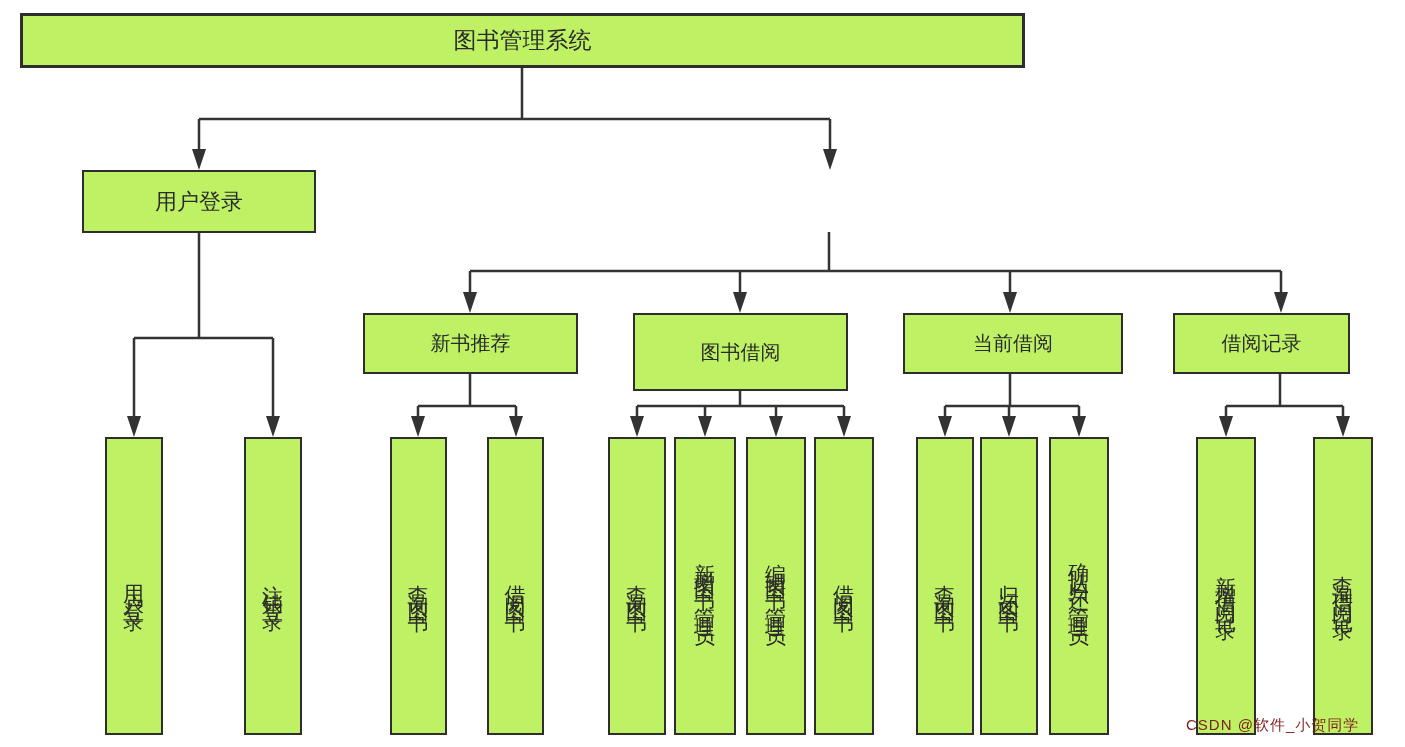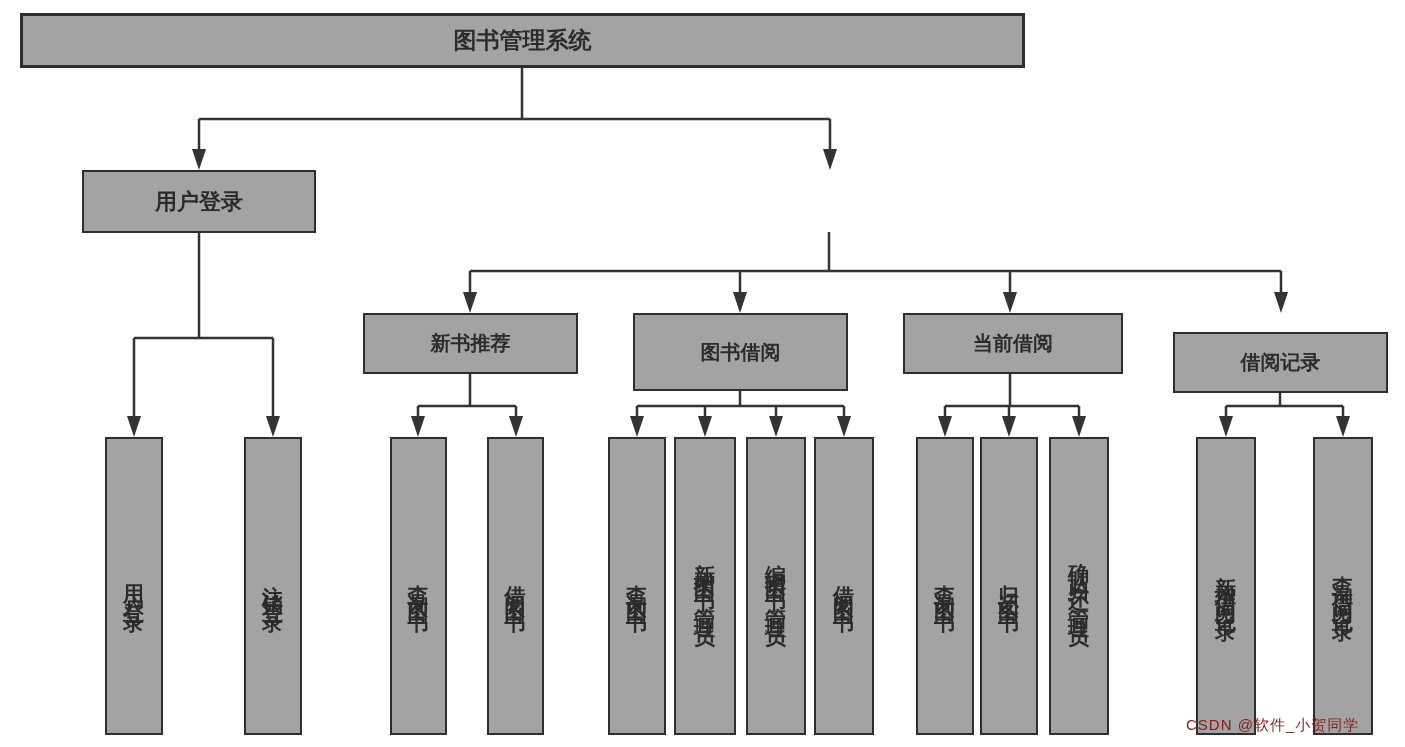--- a/index.html
+++ b/index.html
@@ -18,28 +18,27 @@
   svg.wires {
     position: absolute;
     left: 0; top: 0;
     width: 1405px;
     height: 747px;
     z-index: 1;
   }
   .node {
     position: absolute;
     box-sizing: border-box;
-    background: #a3a3a3;
+    background: #bef264;
     border: 2.5px solid #2e2e2e;
     display: flex;
     align-items: center;
     justify-content: center;
     color: #2b2b2b;
     z-index: 2;
-    font-weight: bold;
   }
   .node.root { border-width: 3px; font-size: 23px; }
   .node.branch { font-size: 22px; }
   .node.group { font-size: 20px; }
   .node.leaf { top: 437px; height: 298px; }
   .node.leaf .vtext {
     writing-mode: vertical-rl;
     text-orientation: mixed;
     font-size: 21px;
     line-height: 1;
@@ -112,21 +111,21 @@
 
   <div class="node group" style="left:363px; top:313px; width:215px; height:61px;">
     <span>新书推荐</span>
   </div>
   <div class="node group" style="left:633px; top:313px; width:215px; height:78px;">
     <span>图书借阅</span>
   </div>
   <div class="node group" style="left:903px; top:313px; width:220px; height:61px;">
     <span>当前借阅</span>
   </div>
-  <div class="node group" style="left:1173px; top:332px; width:215px; height:61px;">
+  <div class="node group" style="left:1173px; top:313px; width:177px; height:61px;">
     <span>借阅记录</span>
   </div>
 
   <div class="node leaf" style="left:105px; width:58px;">
     <span class="vtext">用户登录</span>
   </div>
   <div class="node leaf" style="left:244px; width:58px;">
     <span class="vtext">注销登录</span>
   </div>
 

